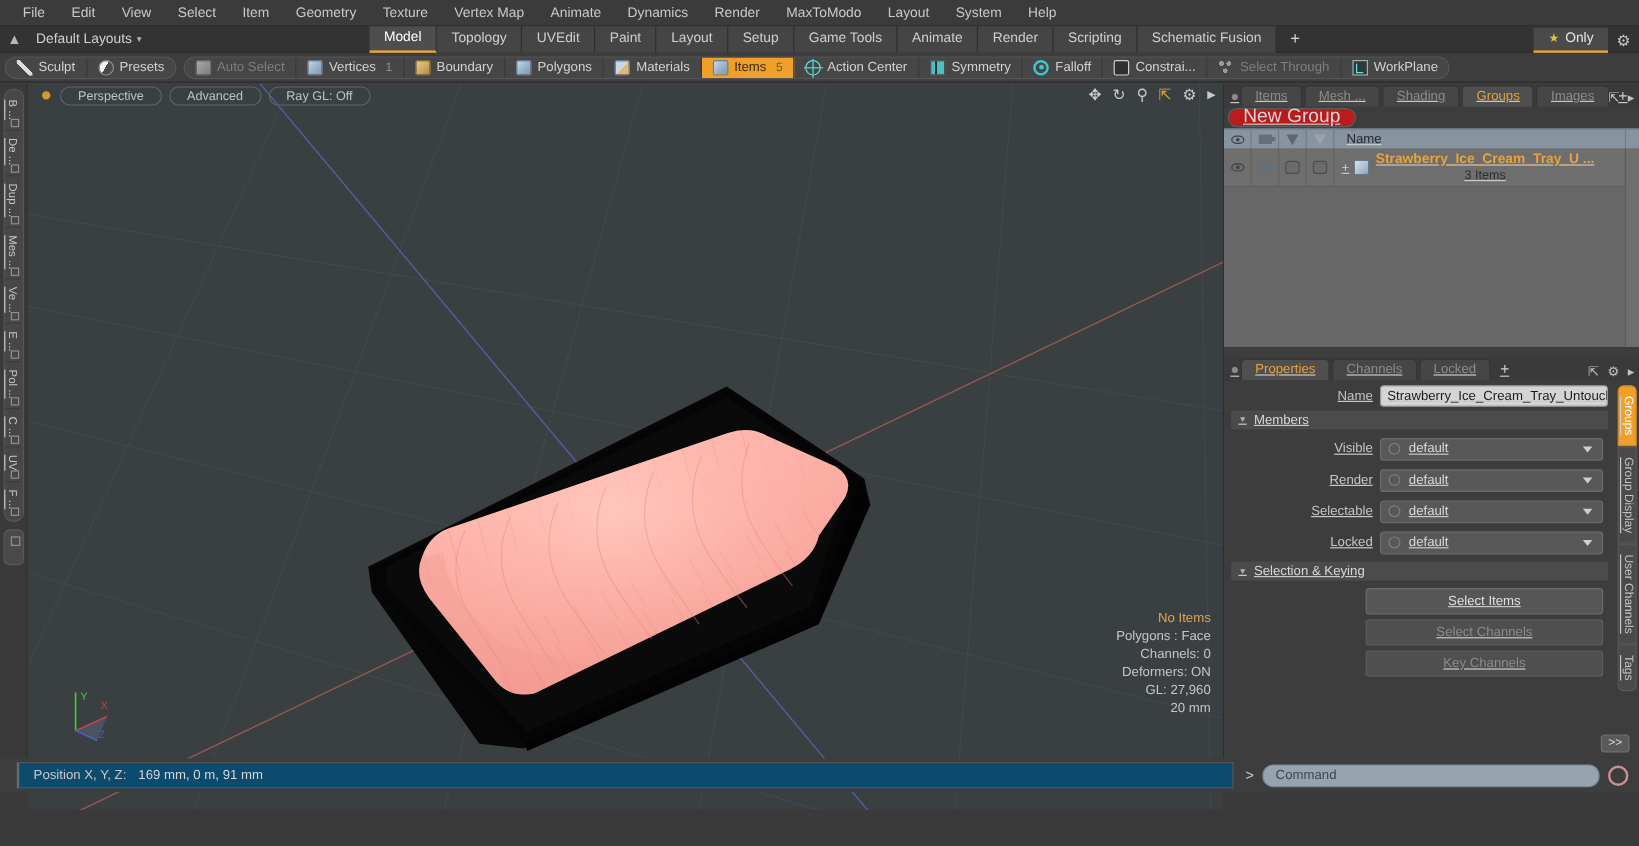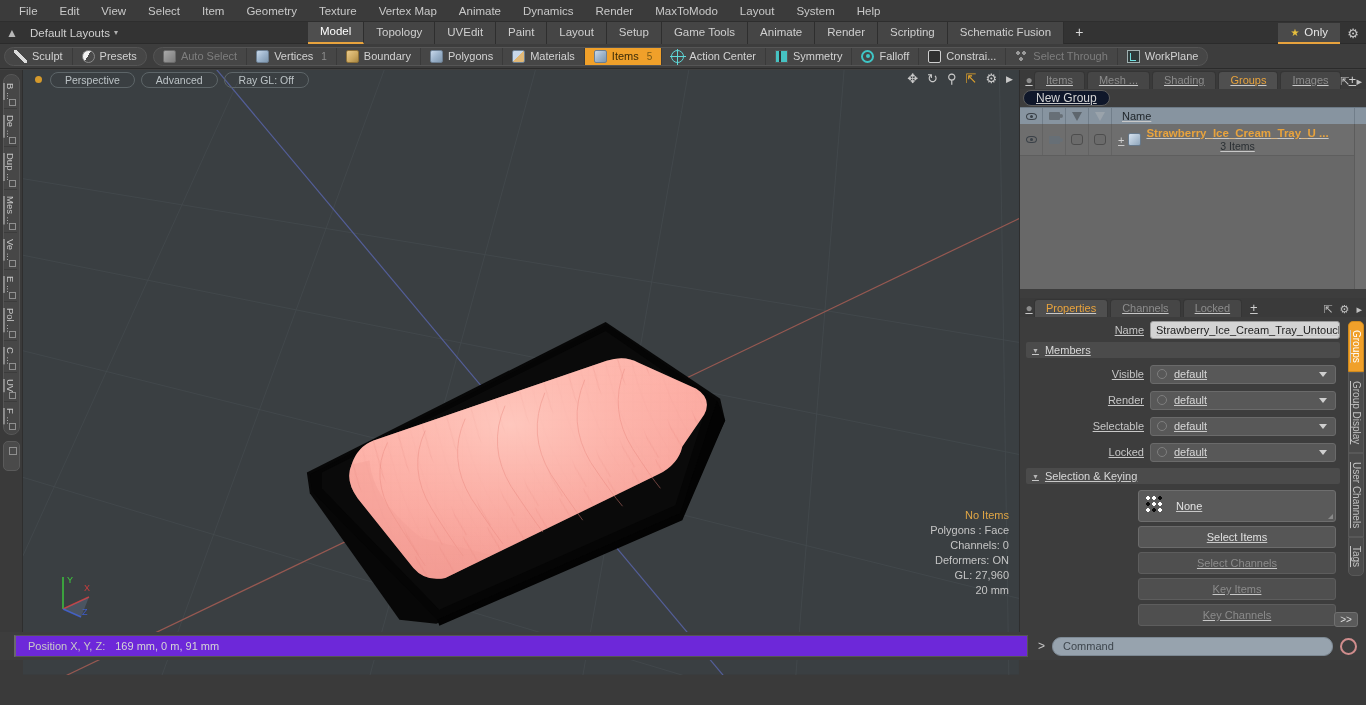--- a/index.html
+++ b/index.html
@@ -125,22 +125,22 @@
   }
   .ptab.active { background: #4f4f4f; color: #e8a33d; }
   .ptab.dim { color: #8c8c8c; }
   .tab-plus { color: #cfcfcf; font-size: 13px; padding: 0 6px; line-height: 18px; }
   .tabrow-right { position: absolute; right: 4px; bottom: 1px; display: flex; gap: 7px; align-items: center; }
   .tabrow-right span { font-size: 11px; color: #c0c0c0; }
   .tabrow-right .yellow { color: #c8c8c8; }
 
   .newgroup-row { height: 18px; background: #3d3d3d; display: flex; align-items: center; padding-left: 3px; }
   .newgroup-btn {
-    background: #0f172a; border: 1px solid #5c5c5c; border-radius: 8px;
-    font-size: 12px; color: #d5d5d5; padding: 0 12px; line-height: 14px; height: 16px;
+    background: #b91c1c; border: 1px solid #5c5c5c; border-radius: 8px;
+    font-size: 16px; color: #d5d5d5; padding: 0 12px; line-height: 14px; height: 16px;
   }
 
   .list-head { height: 17px; background: #8794a0; display: flex; align-items: center; border-top: 1px solid #6d7a86; }
   .lh-col { width: 23px; height: 17px; border-right: 1px solid #717e8a; display: flex; align-items: center; justify-content: center; }
   .lh-name { flex: 1; font-size: 11px; color: #20262b; padding-left: 10px; }
   .lh-end { width: 12px; border-left: 1px solid #717e8a; height: 17px; }
   .eye { width: 11px; height: 7px; border-radius: 50%/60%; border: 1.2px solid #3a4148; position: relative; }
   .eye:after { content:''; position:absolute; left: 3.2px; top: 1px; width: 3.2px; height: 3.2px; border-radius: 50%; background: #3a4148; }
   .cam { width: 11px; height: 8px; background: #676f76; border-radius: 1px; position: relative; }
   .cam:after { content:''; position:absolute; right:-3px; top:2px; width:4px; height:4px; border-radius:50%; background:#676f76; }
@@ -215,21 +215,21 @@
   .rtab {
     writing-mode: vertical-rl; font-size: 10px; color: #c2c2c2; padding: 8px 1px;
     background: #4a4a4a; border: 1px solid #585858; width: 16px; text-align: center;
   }
   .rtab.active { background: #f0a02a; color: #fff; border-color: #d08a1d; }
   .rtab:first-child { border-radius: 5px 5px 0 0; }
   .rtab.last { border-radius: 0 0 5px 5px; }
 
   
   .statusbar { position: absolute; left: 0; bottom: 0; width: 1366px; height: 28px; background: #3d3d3d; display: flex; align-items: center; }
-  .sb-left { width: 1014px; height: 22px; margin-left: 14px; background: #6d28d9; border: 1px solid #555; border-left: 2px solid #6a6a6a; display: flex; align-items: center; padding-left: 12px; }
+  .sb-left { width: 1014px; height: 22px; margin-left: 14px; background: #0c4a6e; border: 1px solid #555; border-left: 2px solid #6a6a6a; display: flex; align-items: center; padding-left: 12px; }
   .sb-left .lbl { font-size: 11px; color: #c9c9c9; }
   .sb-left .val { font-size: 11px; color: #d6d6d6; margin-left: 10px; }
   .sb-right { flex: 1; display: flex; align-items: center; padding-right: 6px; }
   .cmd-caret { color: #c7c7c7; font-size: 12px; margin: 0 7px 0 10px; }
   .cmd-input { flex: 1; height: 19px; background: #97a3ae; border: 1px solid #7d8994; border-radius: 9px; display: flex; align-items: center; padding-left: 10px; font-size: 11px; color: #3e464d; }
   .cmd-rec { width: 17px; height: 17px; border-radius: 50%; border: 2px solid #d08d8d; margin-left: 7px; margin-right: 3px; }
 </style>
 </head>
 <body>
 
@@ -591,28 +591,22 @@
               <span class="caret"></span>
             </div>
           </div>
 
           <div class="sect-head">
             <span class="tri">▼</span>
             <span>Selection &amp; Keying</span>
           </div>
 
           <div class="sk-area">
-            <div class="sk-none">
-              <span class="sk-dots"></span>
-              <span class="sk-none-lbl">None</span>
-              <span class="sk-corner"></span>
-            </div>
             <div class="sk-btn">Select Items</div>
             <div class="sk-btn dim">Select Channels</div>
-            <div class="sk-btn dim">Key Items</div>
             <div class="sk-btn dim">Key Channels</div>
           </div>
 
           <div class="arrows-btn">&gt;&gt;</div>
         </div>
 
         <div class="rtabs">
           <div class="rtab active">Groups</div>
           <div class="rtab">Group Display</div>
           <div class="rtab">User Channels</div>

